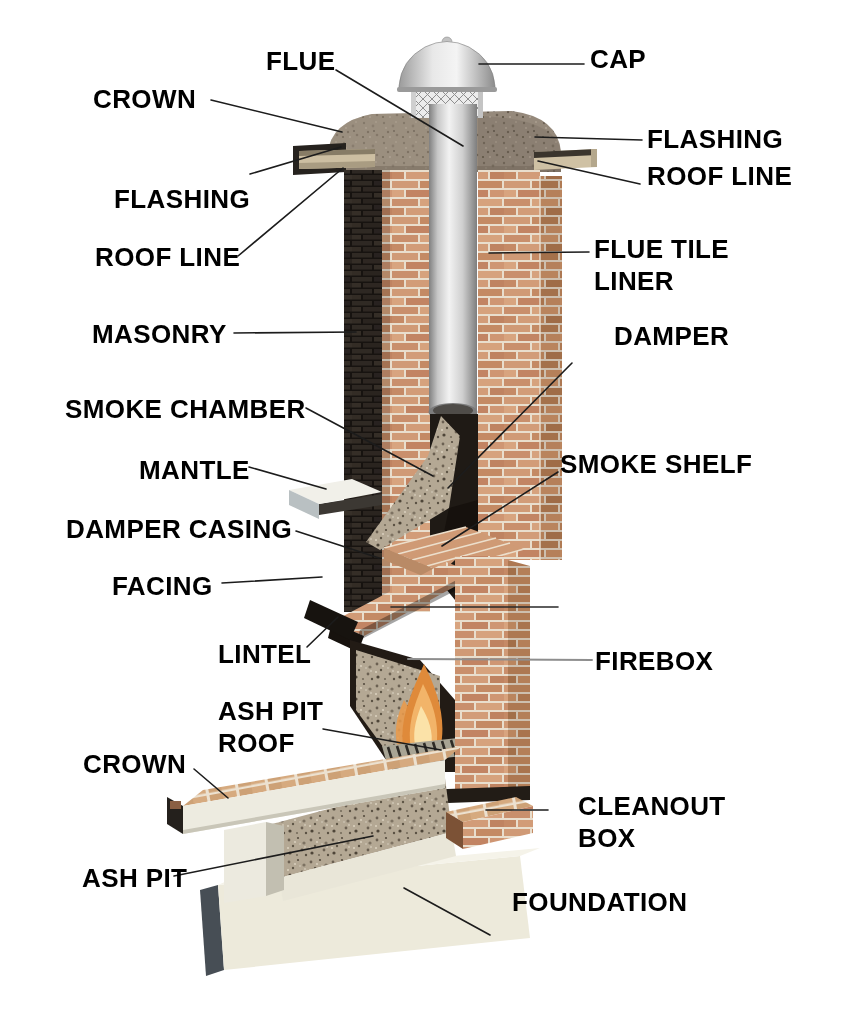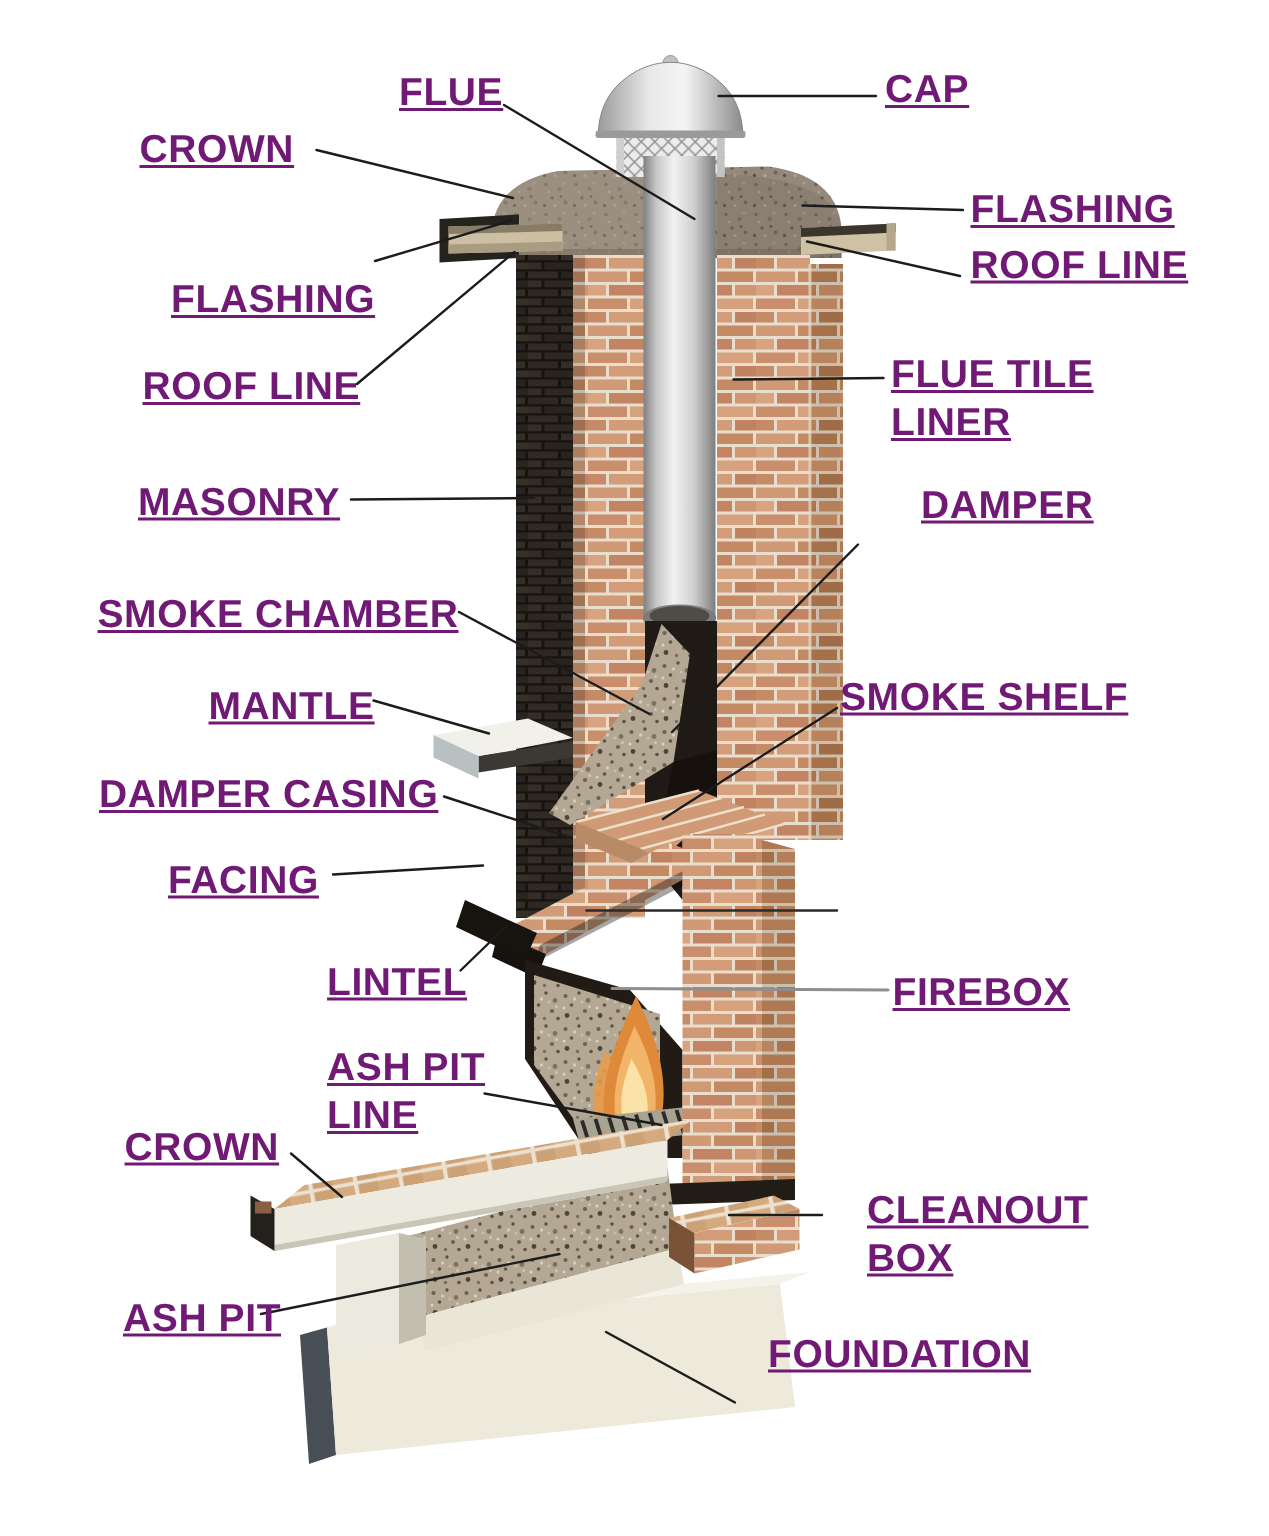--- a/index.html
+++ b/index.html
@@ -4,21 +4,21 @@
 <style>
   html,body{margin:0;padding:0;background:#ffffff;}
   .stage{
     position:relative;width:846px;height:1024px;background:#ffffff;
     font-family:"Liberation Sans",sans-serif;overflow:hidden;
   }
   .art{position:absolute;left:0;top:0;}
   .label{
     position:absolute;
     font:600 26px/32px "Liberation Sans",sans-serif;
-    letter-spacing:.4px;color:#701a75;white-space:nowrap;text-decoration:underline;
+    letter-spacing:.4px;color:#000000;white-space:nowrap;
   }
   .label.wrap{white-space:normal;}
 </style>
 </head>
 <body>
 
 <div class="stage">
 
   <svg class="art" width="846" height="1024" viewBox="0 0 846 1024">
     <defs>
@@ -275,19 +275,19 @@
   <div class="label wrap" style="left:594px;top:233px;width:150px;">FLUE TILE LINER</div>
   <div class="label" style="left:92px;top:318px;">MASONRY</div>
   <div class="label" style="left:582px;top:320px;margin-left:32px;">DAMPER</div>
   <div class="label" style="left:65px;top:393px;">SMOKE CHAMBER</div>
   <div class="label" style="left:139px;top:454px;">MANTLE</div>
   <div class="label" style="left:560px;top:448px;">SMOKE SHELF</div>
   <div class="label" style="left:66px;top:513px;">DAMPER CASING</div>
   <div class="label" style="left:112px;top:570px;">FACING</div>
   <div class="label" style="left:218px;top:638px;">LINTEL</div>
   <div class="label" style="left:595px;top:645px;">FIREBOX</div>
-  <div class="label wrap" style="left:218px;top:695px;width:120px;">ASH PIT LINE</div>
+  <div class="label wrap" style="left:218px;top:695px;width:120px;">ASH PIT ROOF</div>
   <div class="label" style="left:83px;top:748px;">CROWN</div>
   <div class="label wrap" style="left:578px;top:790px;width:175px;">CLEANOUT BOX</div>
   <div class="label" style="left:82px;top:862px;">ASH PIT</div>
   <div class="label" style="left:499px;top:886px;margin-left:13px;">FOUNDATION</div>
 
 </div>
 
 </body></html>

